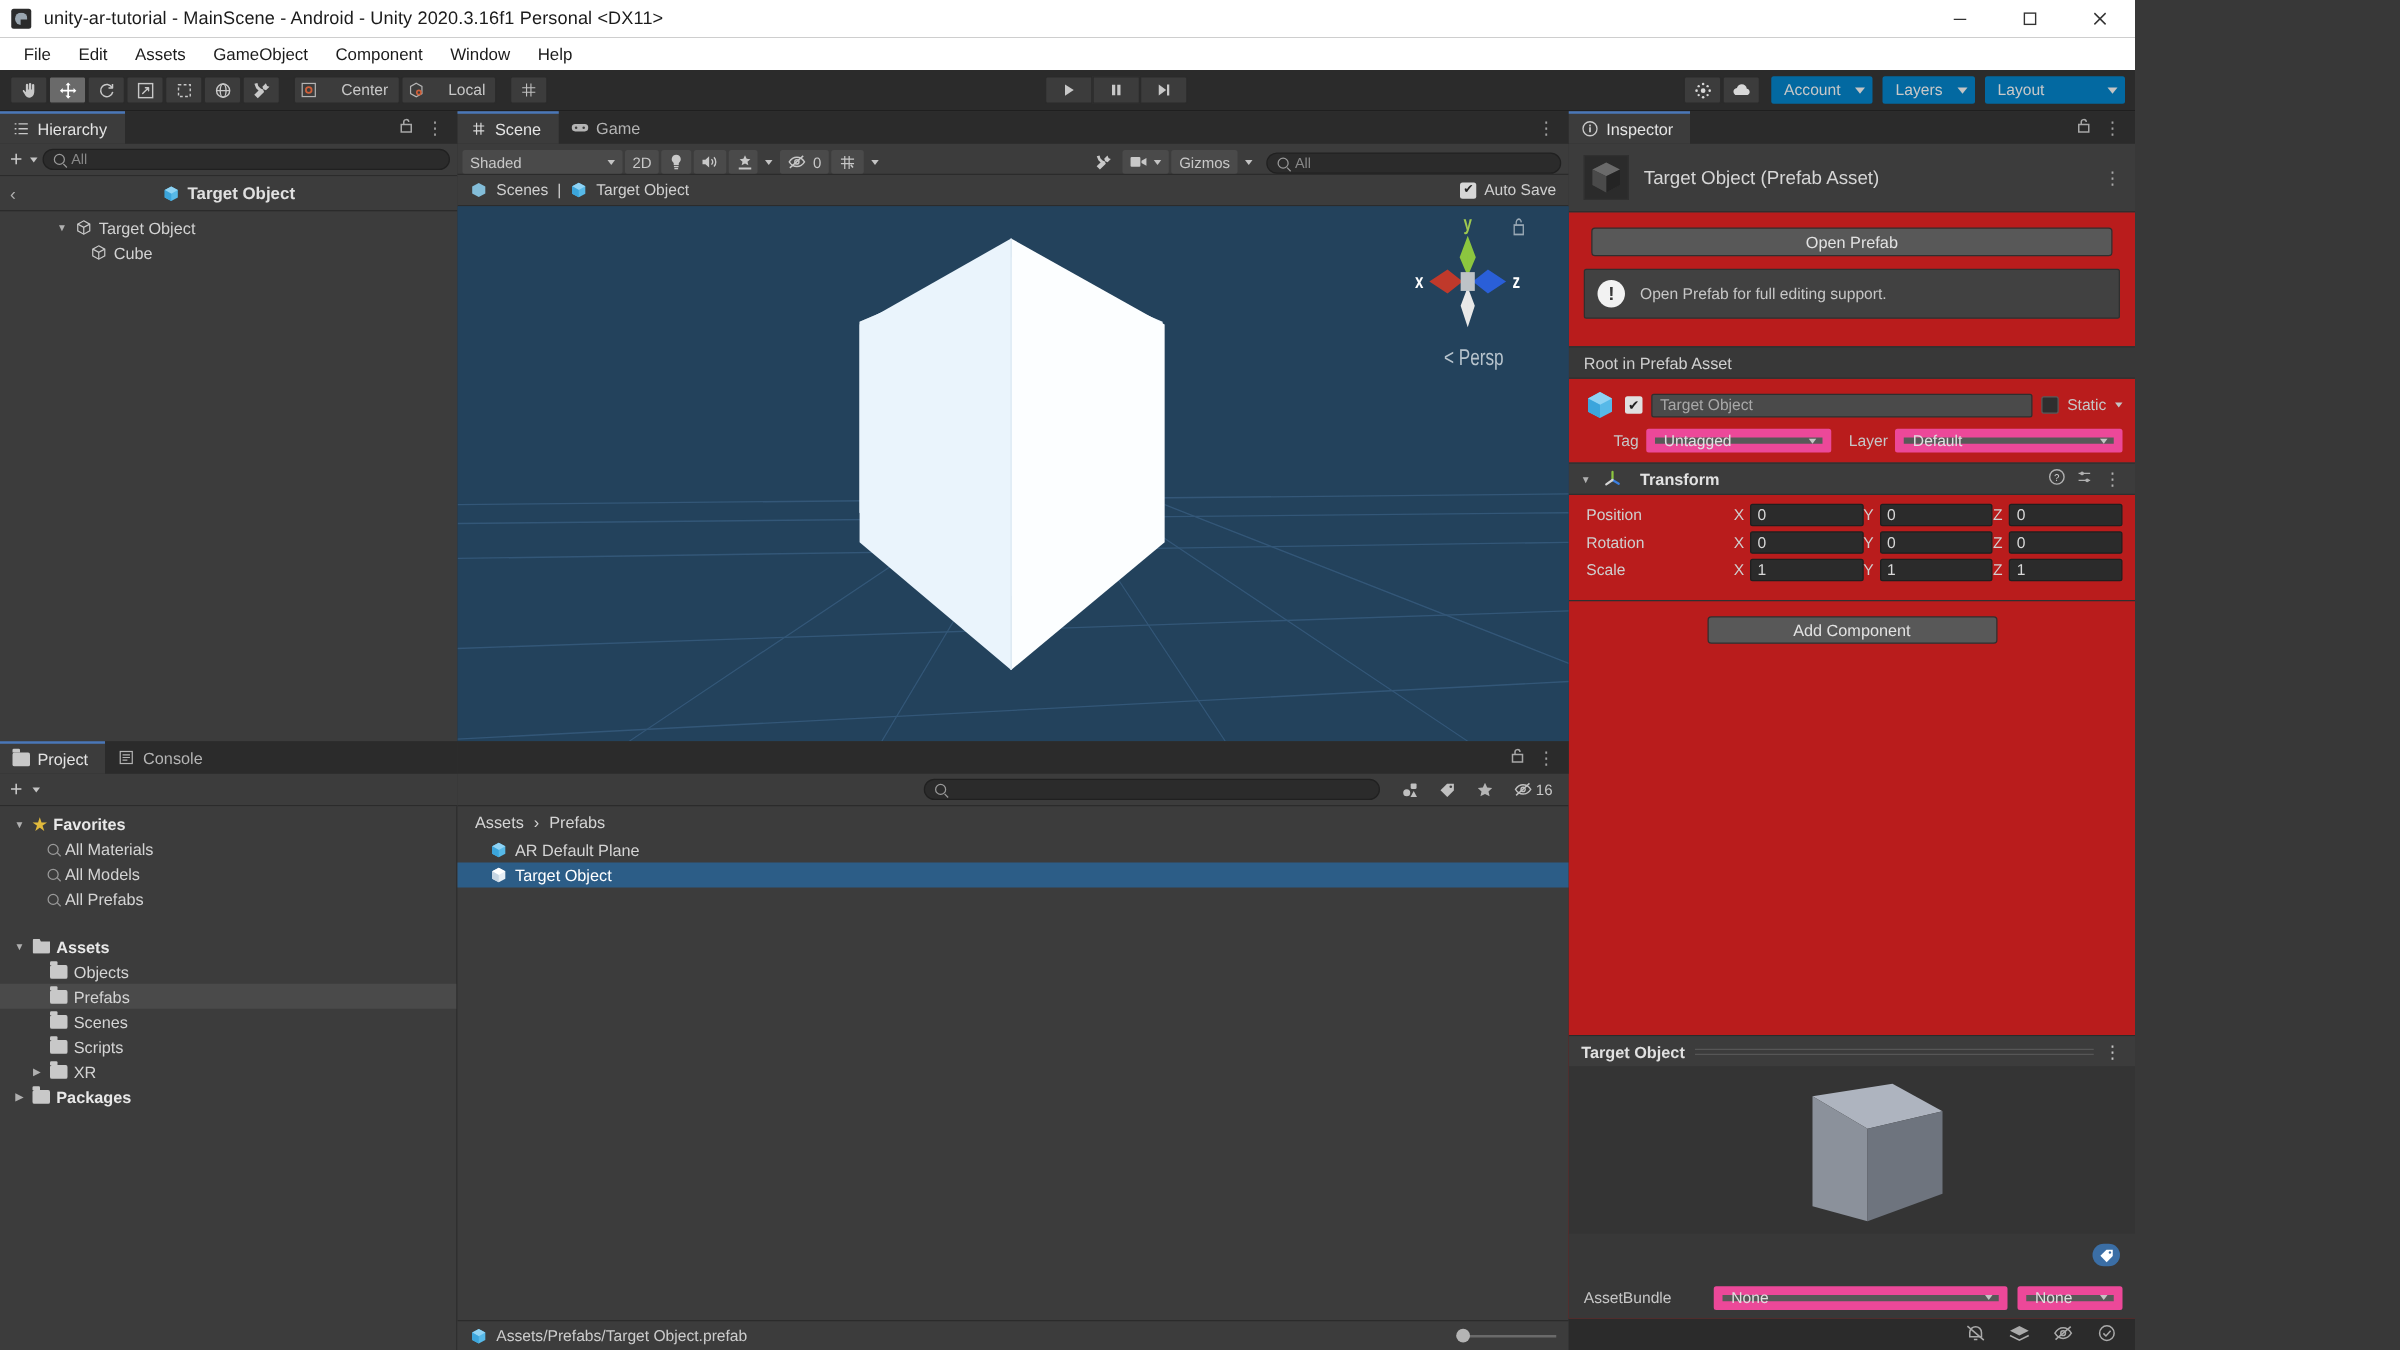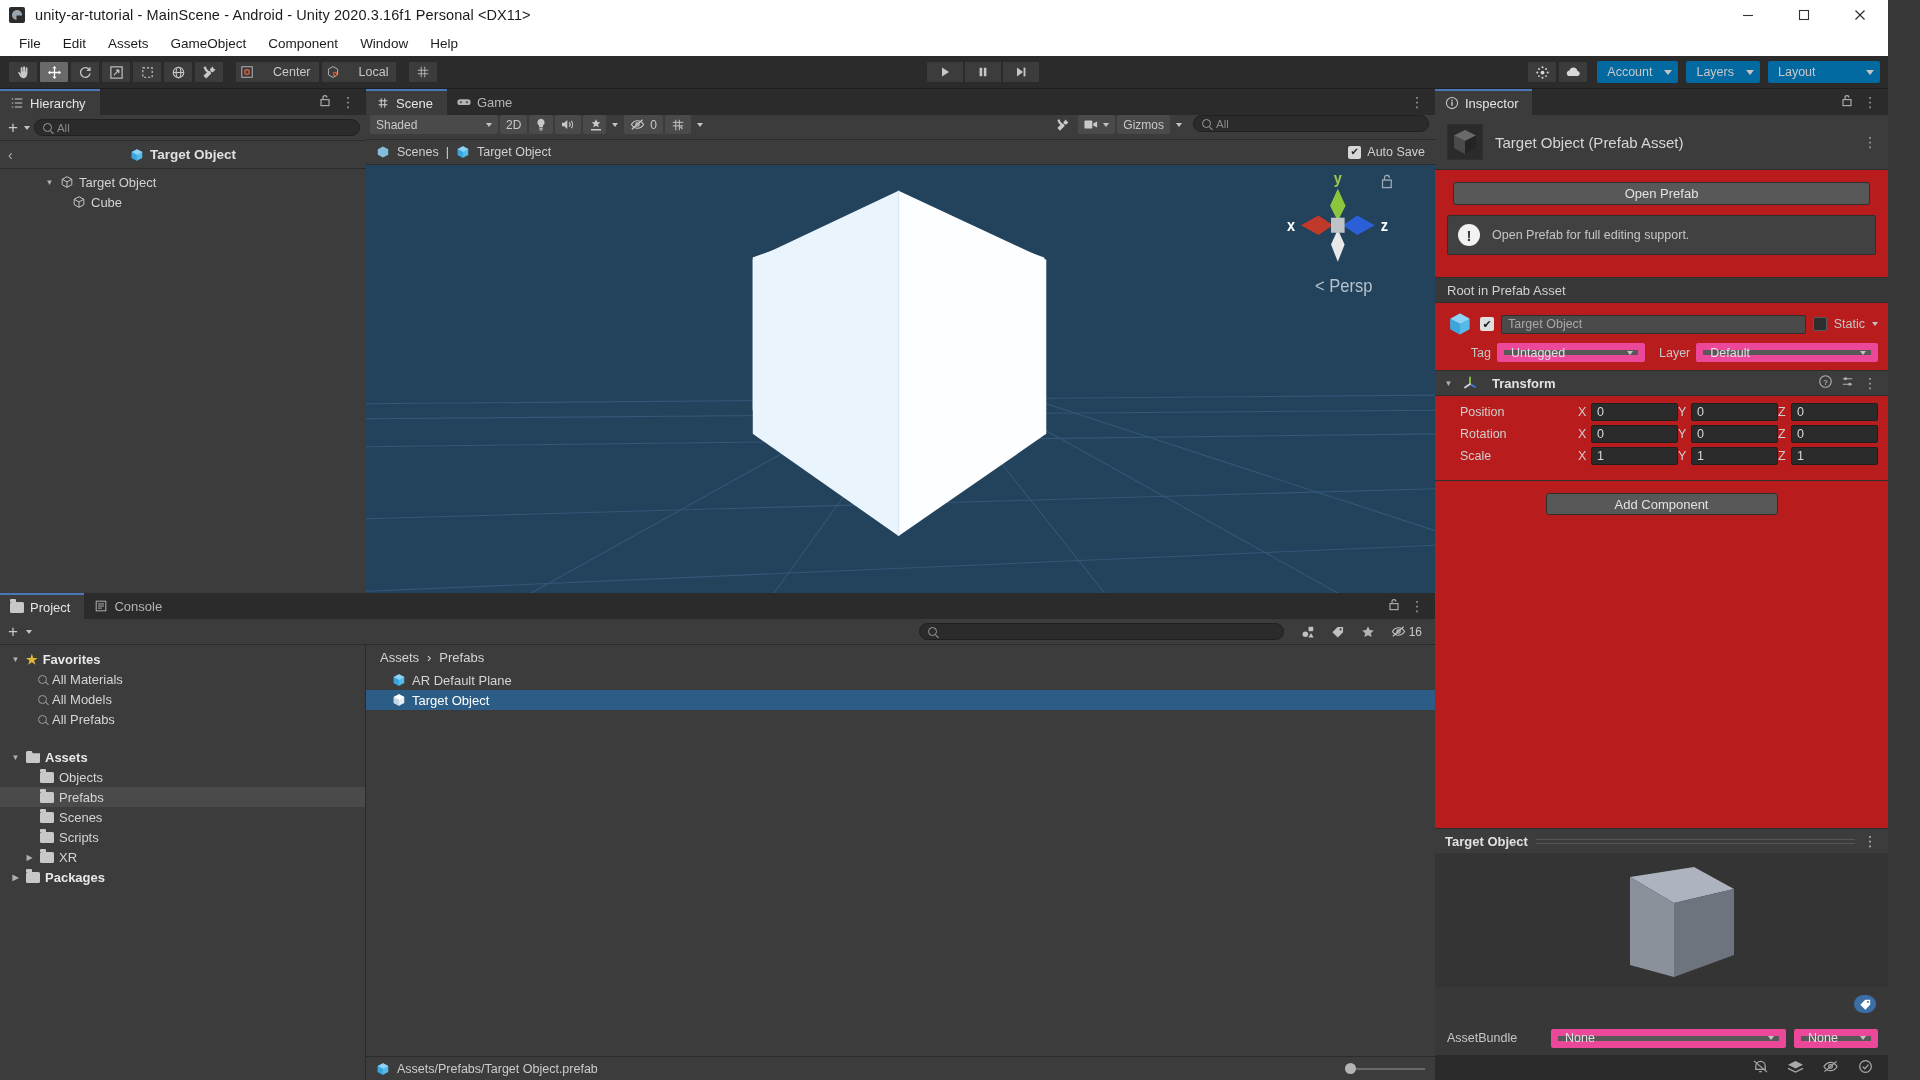--- a/index.html
+++ b/index.html
@@ -5,21 +5,21 @@
   * { box-sizing: border-box; margin: 0; padding: 0; }
   html, body {
     width: 1920px; height: 1080px;
     background: #383838;
     font-family: "Liberation Sans", sans-serif;
     font-size: 13px;
     color: #c4c4c4;
     overflow: hidden;
     -webkit-font-smoothing: antialiased;
   }
-  .app { width: 1888px; height: 1080px; position: relative; display: flex; flex-direction: column; }
+  .app { width: 1708px; height: 1080px; position: relative; display: flex; flex-direction: column; }
 
   
   .titlebar {
     height: 30px; background: #ffffff; color: #1a1a1a;
     display: flex; align-items: center; flex: none;
   }
   .tb-icon {
     width: 16px; height: 16px; margin-left: 9px; margin-right: 10px;
     background: #2b2b2b; border-radius: 2px; position: relative; flex: none;
   }
@@ -112,21 +112,21 @@
   .prefab-bar .back { position:absolute; left:8px; color:#b0b0b0; font-size:14px; font-weight:normal;}
   .prefab-bar .lbl { display:flex; align-items:center; gap:6px; }
   .hier-tree { flex:1 1 auto; background:#3c3c3c; padding-top:3px; overflow:hidden; }
   .trow { height:20px; display:flex; align-items:center; font-size:13px; color:#d2d2d2; gap:5px; }
   .twist { width:11px; display:inline-block; text-align:center; color:#b0b0b0; font-size:8px; flex:none;}
 
   
   .cube-ico { width:14px; height:14px; flex:none; }
   
   .scene-toolbar {
-    height:25px; background:#3c3c3c; display:flex; align-items:flex-start; gap:0; flex:none;
+    height:25px; background:#3c3c3c; display:flex; align-items:flex-end; gap:0; flex:none;
     border-bottom:1px solid #2b2b2b; padding-right:6px;
   }
   .sb-item {
     height:19px; display:flex; align-items:center; gap:5px; padding:0 6px; margin:0 1px;
     background:#4a4a4a; border-radius:2px; font-size:12px; color:#c8c8c8; cursor:default;
   }
   .sb-item.plain { background:transparent; }
   .shaded-dd { width:128px; justify-content:space-between; margin-left:4px;}
   .scene-search { width:236px; height:17px; }
   .breadcrumb {
@@ -882,21 +882,21 @@
               <svg width="13" height="13" viewBox="0 0 14 14" fill="none" stroke="#b0b0b0" stroke-width="1.2">
                   <path d="M2 4h10M2 10h10"></path>
                   <circle cx="5" cy="4" r="1.6" fill="#b0b0b0" stroke="none"></circle>
                   <circle cx="9.4" cy="10" r="1.6" fill="#b0b0b0" stroke="none"></circle>
                 </svg>
             </span>
             <span class="dots">⋮</span>
           </span>
         </div>
 
-        <div style="padding:5px 0 7px 11px">
+        <div style="padding:5px 0 7px 0">
           <div class="vrow">
             <span class="rlabel">Position</span>
             <span class="axis">
                 <span class="ax">X</span>
               <span class="numfield">0</span>
               </span>
             <span class="axis">
                 <span class="ax">Y</span>
               <span class="numfield">0</span>
               </span>

